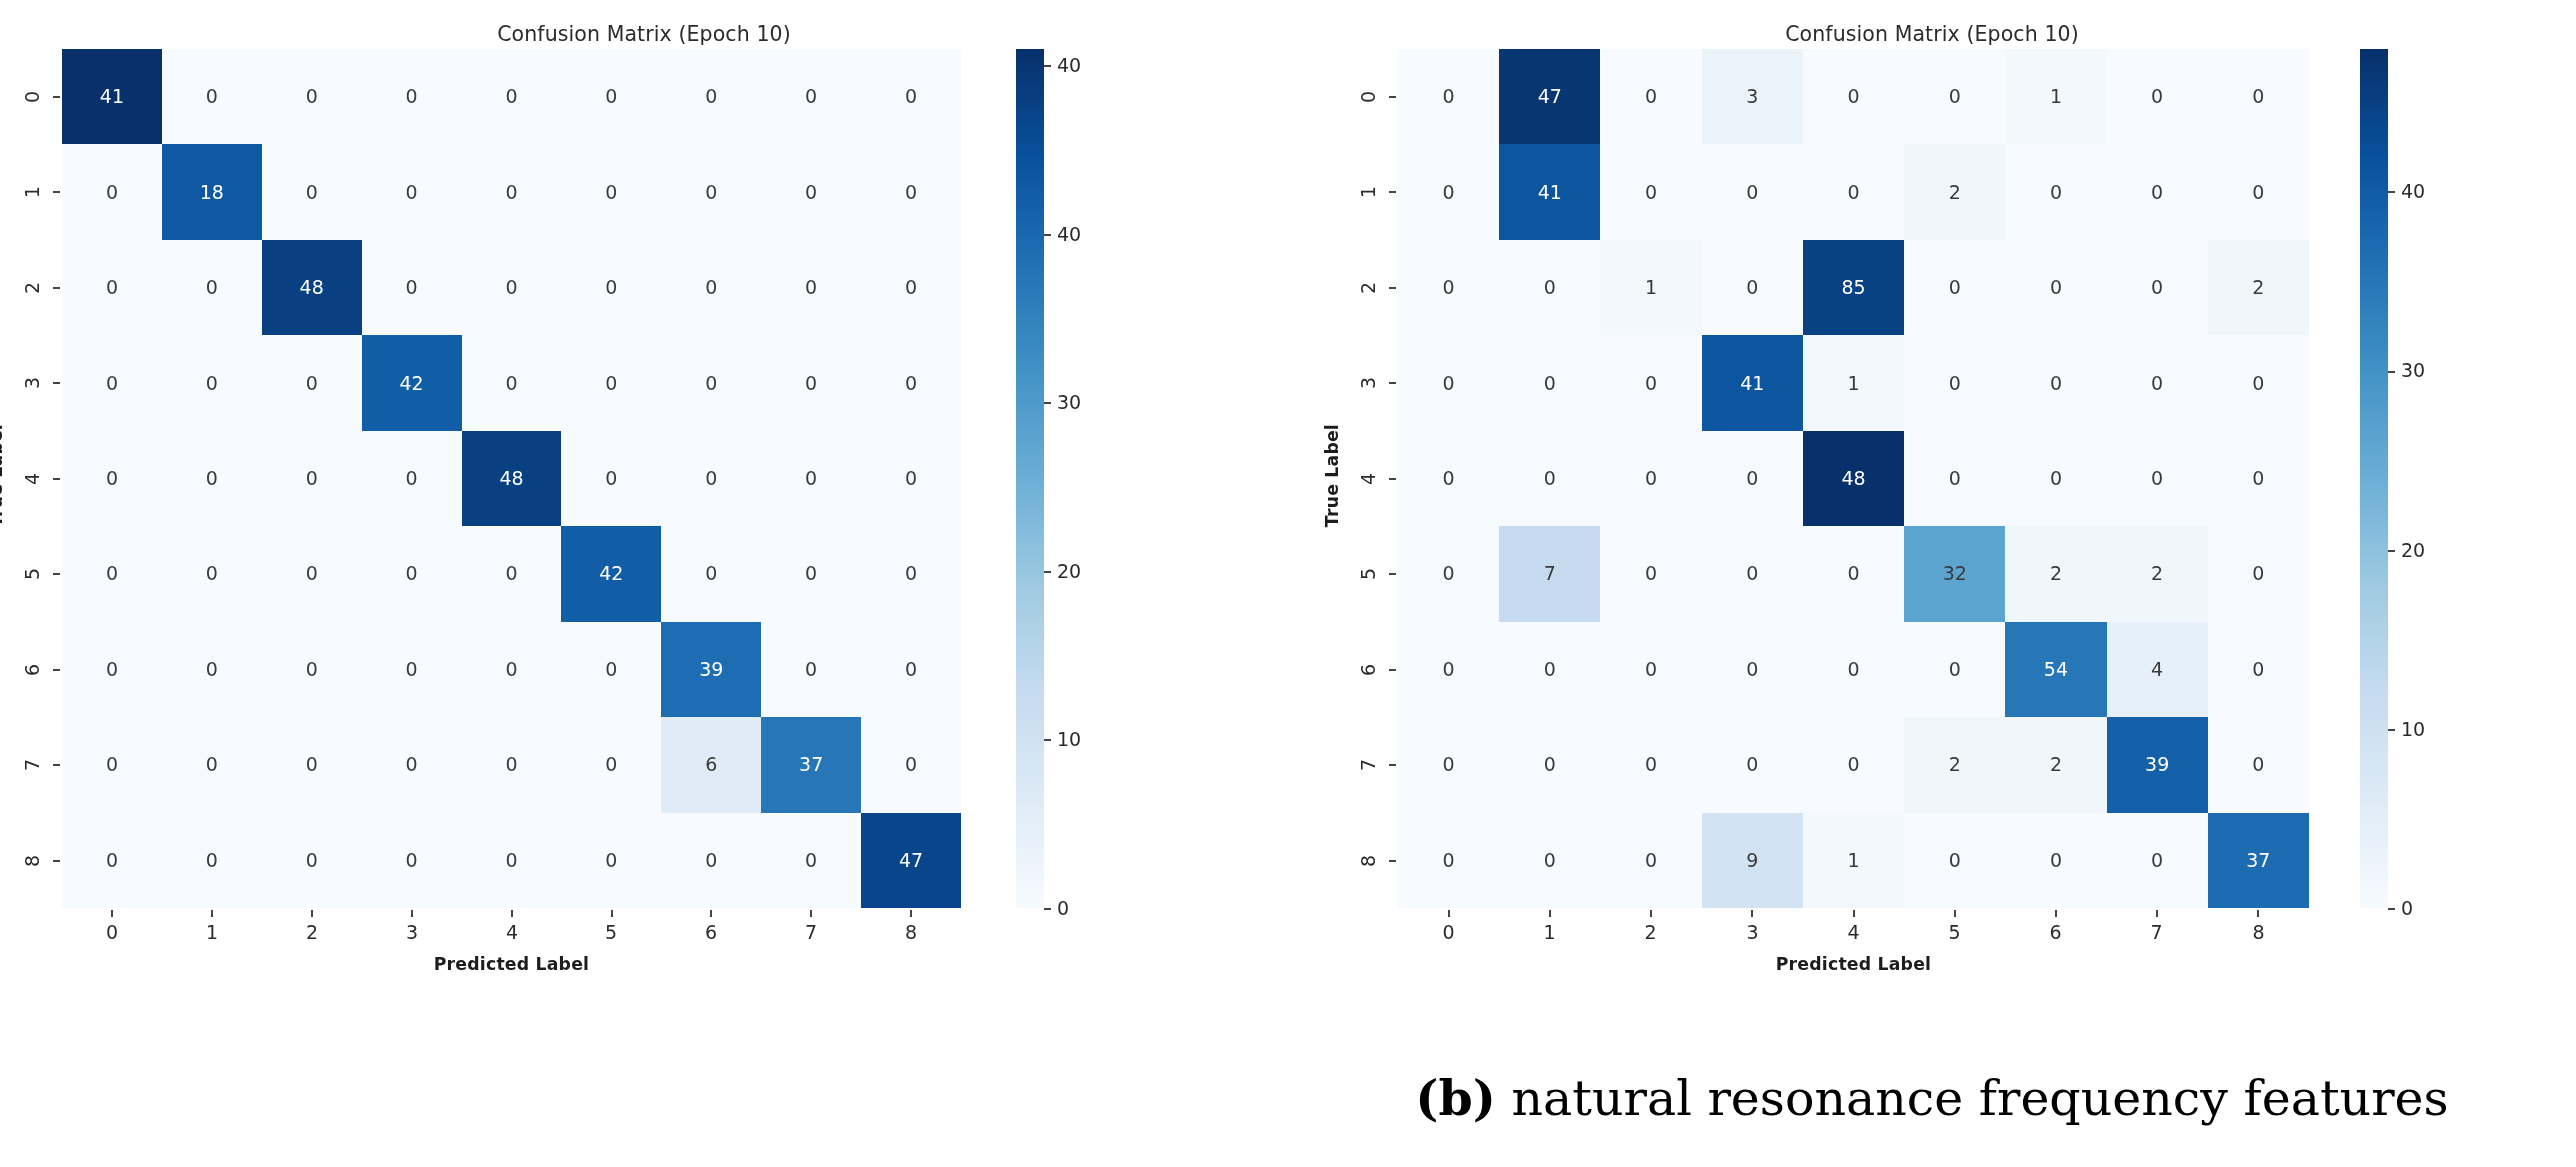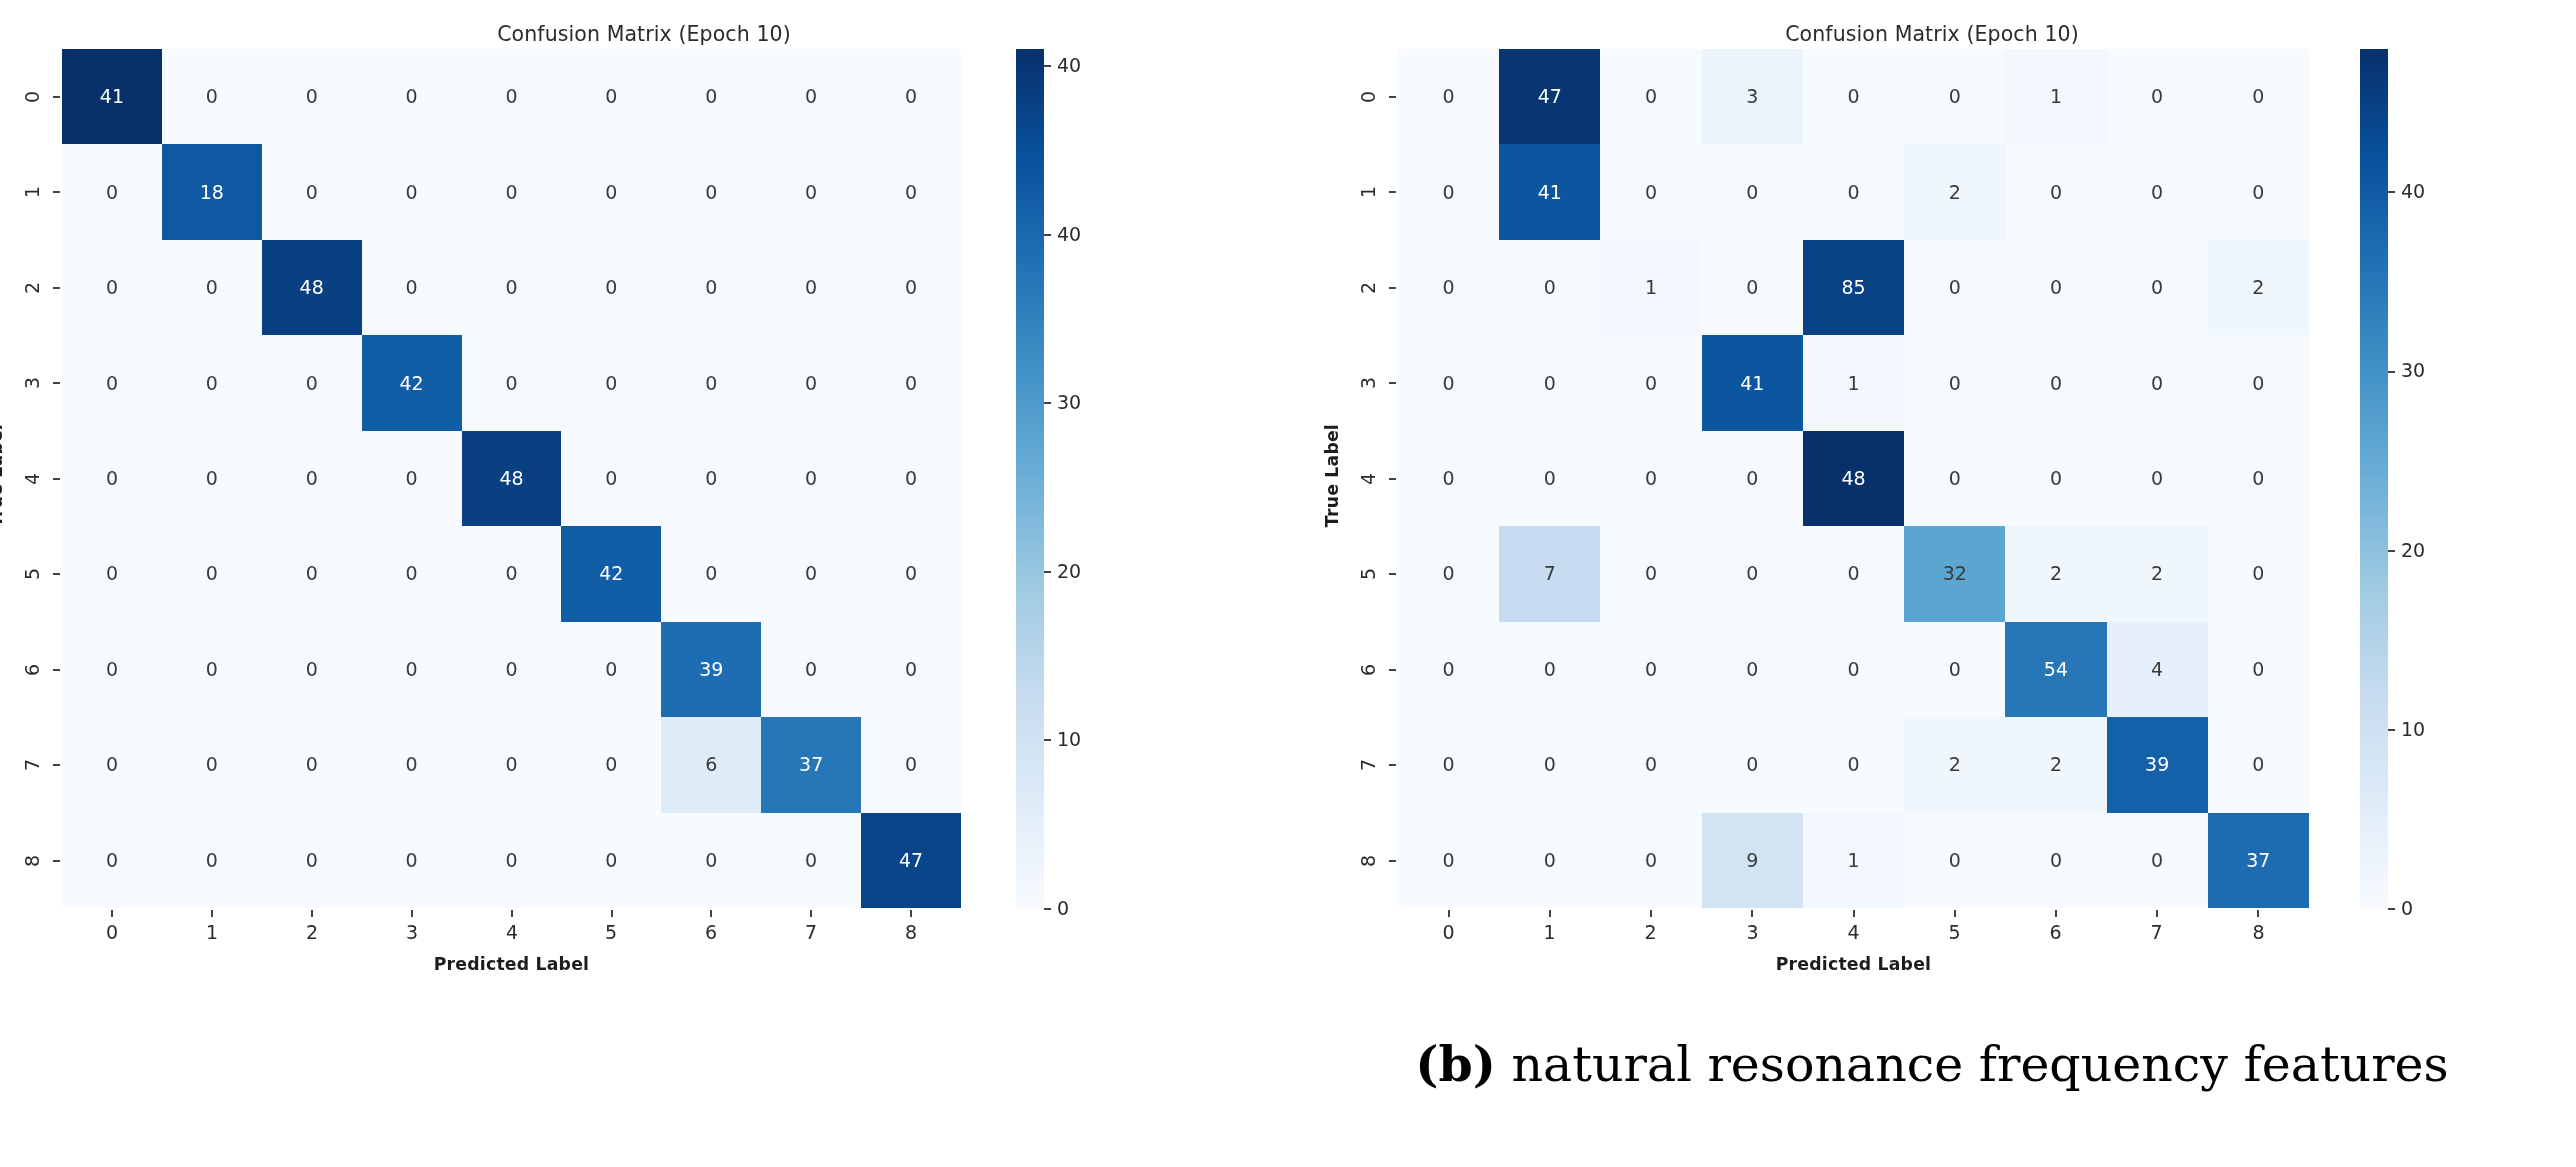--- a/index.html
+++ b/index.html
@@ -62,21 +62,21 @@
   .cbar-lbl{position:absolute;font-size:19px;color:#2b2b2b;white-space:nowrap;}
 
   
   .caption{
     position:absolute;top:1035px;
     font-family:"DejaVu Serif",serif;font-size:49px;color:#000;
     white-space:nowrap;
   }
   .caption .tag{font-weight:700;}
   .caption-a{left:0;width:1288px;text-align:center;}
-  .caption-b{left:1288px;width:1288px;text-align:center;}
+  .caption-b{left:1288px;width:1288px;text-align:center;margin-top:34px;}
 </style>
 </head>
 <body>
 
 <div class="figure">
 
   <div class="panel panel-a">
     <div class="plot-title">Confusion Matrix (Epoch 10)</div>
     <div class="heat-wrap" id="heatwrap-a" style="left: 62px; top: 49px; width: 899px; height: 859px;">
         <div class="heat-grid" style="left: 0px; top: 0px; width: 899px; height: 859px;">

